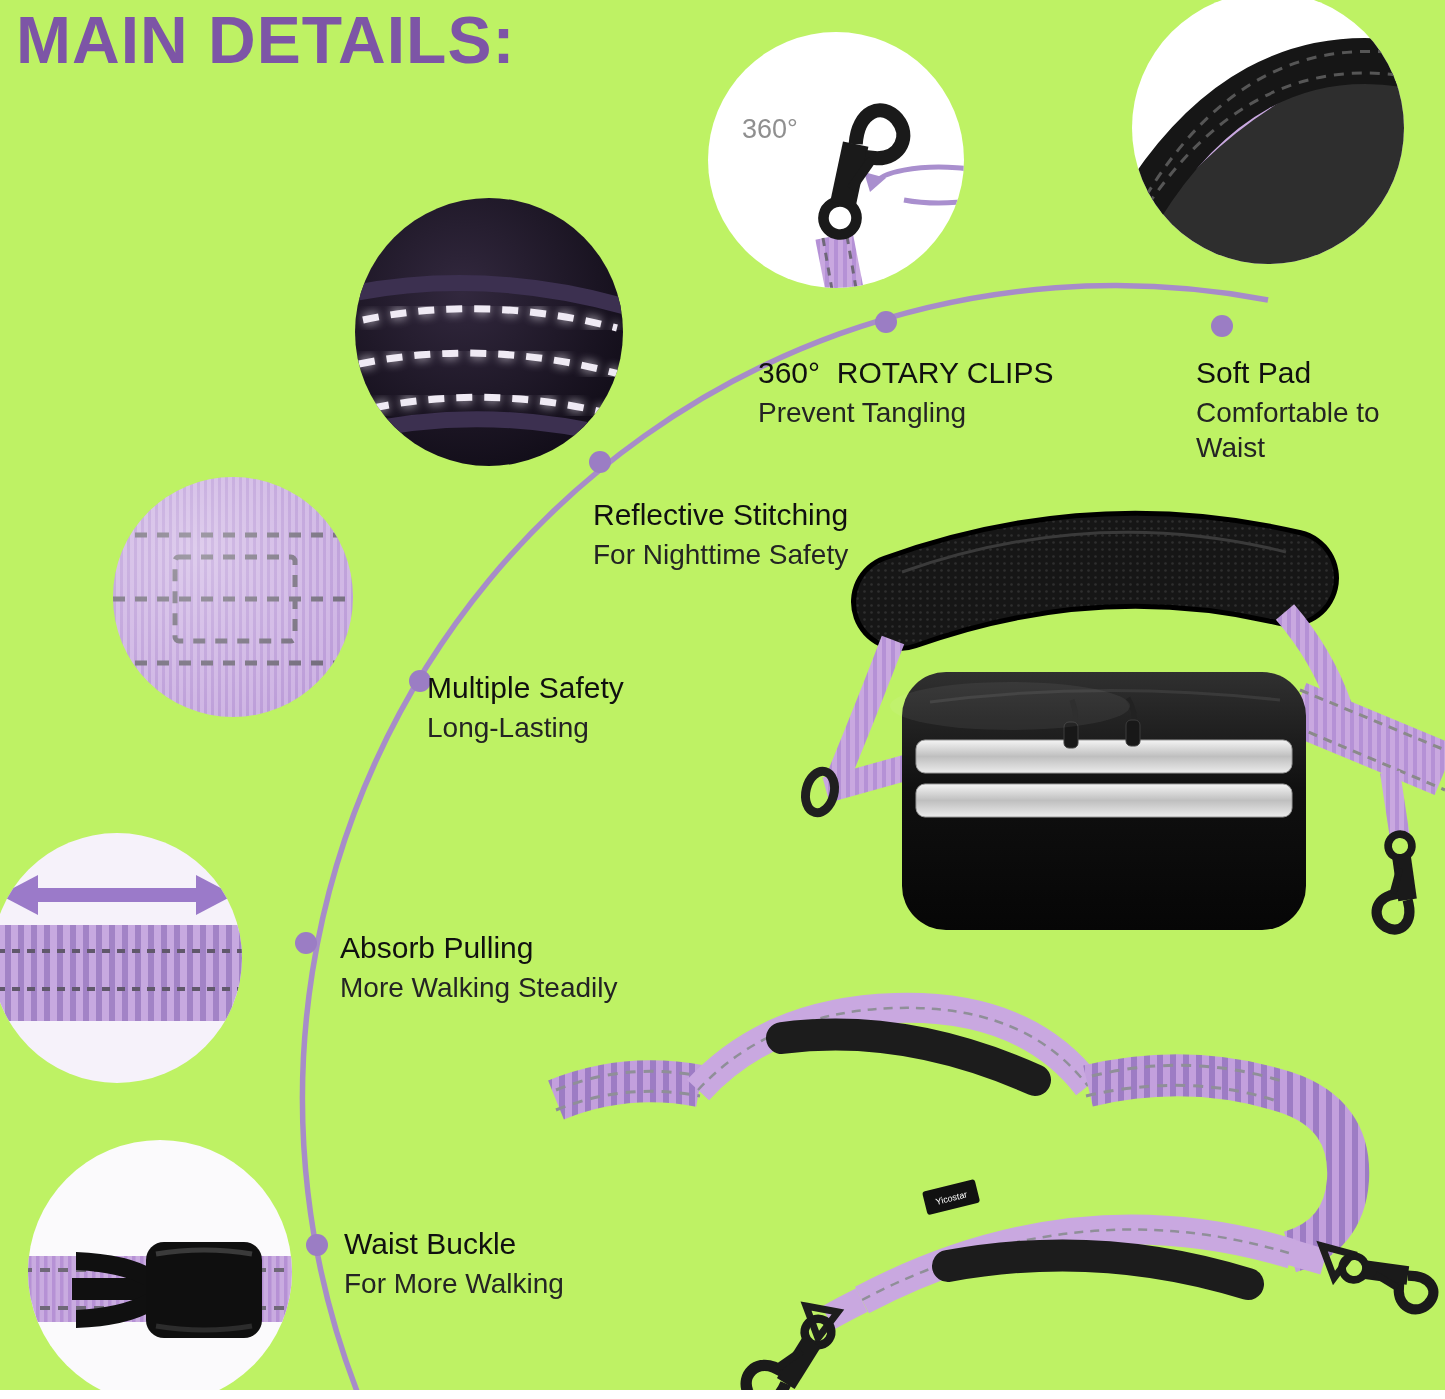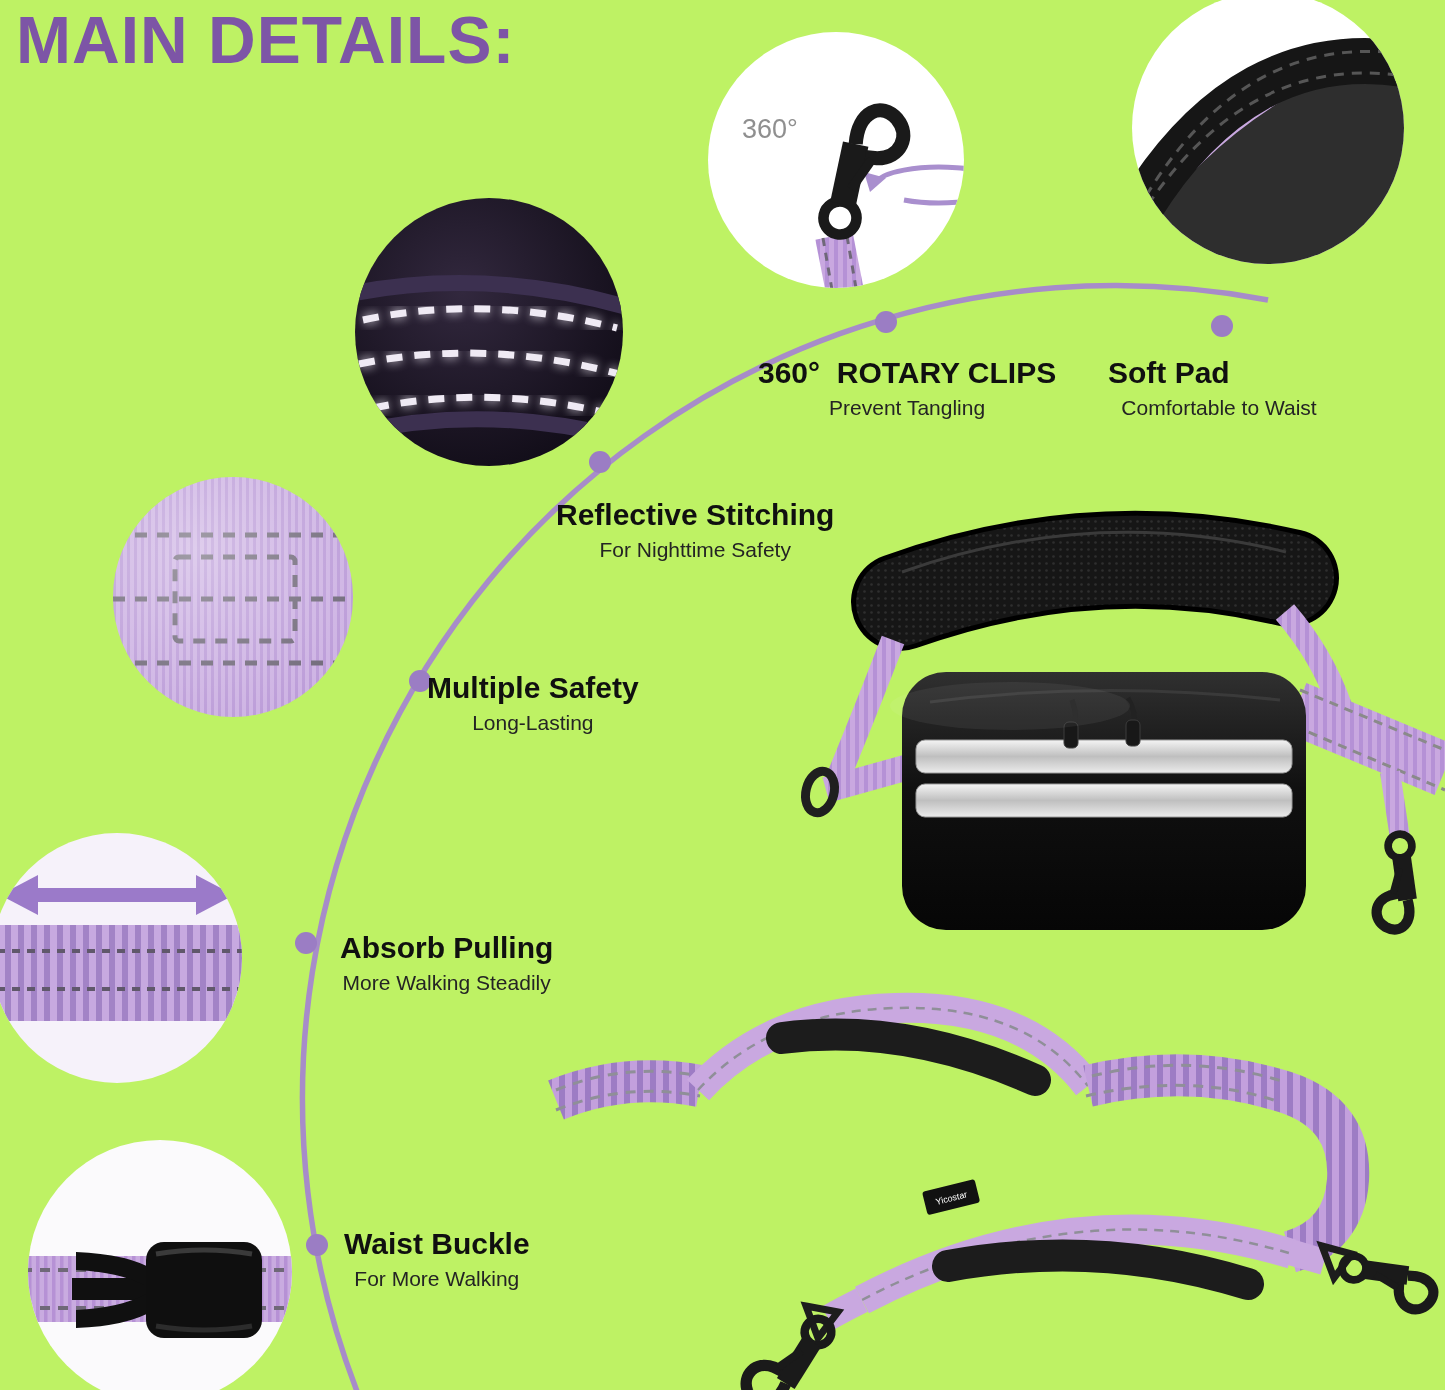--- a/index.html
+++ b/index.html
@@ -7,22 +7,22 @@
   .page {
     position:relative; width:1445px; height:1390px; background:#bef264;
     overflow:hidden; font-family:"Liberation Sans", sans-serif; color:#1c1c1c;
   }
   .abs { position:absolute; }
   .main-title {
     left:16px; top:2px; font-size:66px; font-weight:800; letter-spacing:1px;
     color:#7d55a6; white-space:nowrap;
   }
   .callout-text { position:absolute; }
-  .callout-text .t { font-size:30px; font-weight:700; color:#101010; line-height:1.2; white-space:pre-wrap; }
-  .callout-text .s { font-size:21px; font-weight:400; color:#242424; line-height:1.25; margin-top:4px;text-align:center; }
+  .callout-text .t { font-size:30px; font-weight:400; color:#101010; line-height:1.2; white-space:pre-wrap; }
+  .callout-text .s { font-size:28px; font-weight:400; color:#242424; line-height:1.25; margin-top:4px; }
   svg { display:block; }
   .circle-photo { position:absolute; }
 </style>
 </head>
 <body>
 
 <div class="page">
 
   <svg width="0" height="0" style="position:absolute" aria-hidden="true">
     <defs>
@@ -284,26 +284,26 @@
       <path d="M 1322 1246 l 30 8 l -18 24 z" stroke="#1d1d1d" stroke-width="7"></path>
       <use href="#snapHook" transform="translate(1354 1268) rotate(98) scale(0.85)"></use>
     </g>
   </svg>
 
   <div class="callout-text" style="left:758px;top:355px">
     <div class="t">360°  ROTARY CLIPS</div>
     <div class="s">Prevent Tangling</div>
   </div>
 
-  <div class="callout-text" style="left:1108px;top:355px;width:222px">
+  <div class="callout-text" style="left:1196px;top:355px;width:222px">
     <div class="t">Soft Pad</div>
     <div class="s">Comfortable to Waist</div>
   </div>
 
-  <div class="callout-text" style="left:556px;top:497px">
+  <div class="callout-text" style="left:593px;top:497px">
     <div class="t">Reflective Stitching</div>
     <div class="s">For Nighttime Safety</div>
   </div>
 
   <div class="callout-text" style="left:427px;top:670px">
     <div class="t">Multiple Safety</div>
     <div class="s">Long-Lasting</div>
   </div>
 
   <div class="callout-text" style="left:340px;top:930px">

